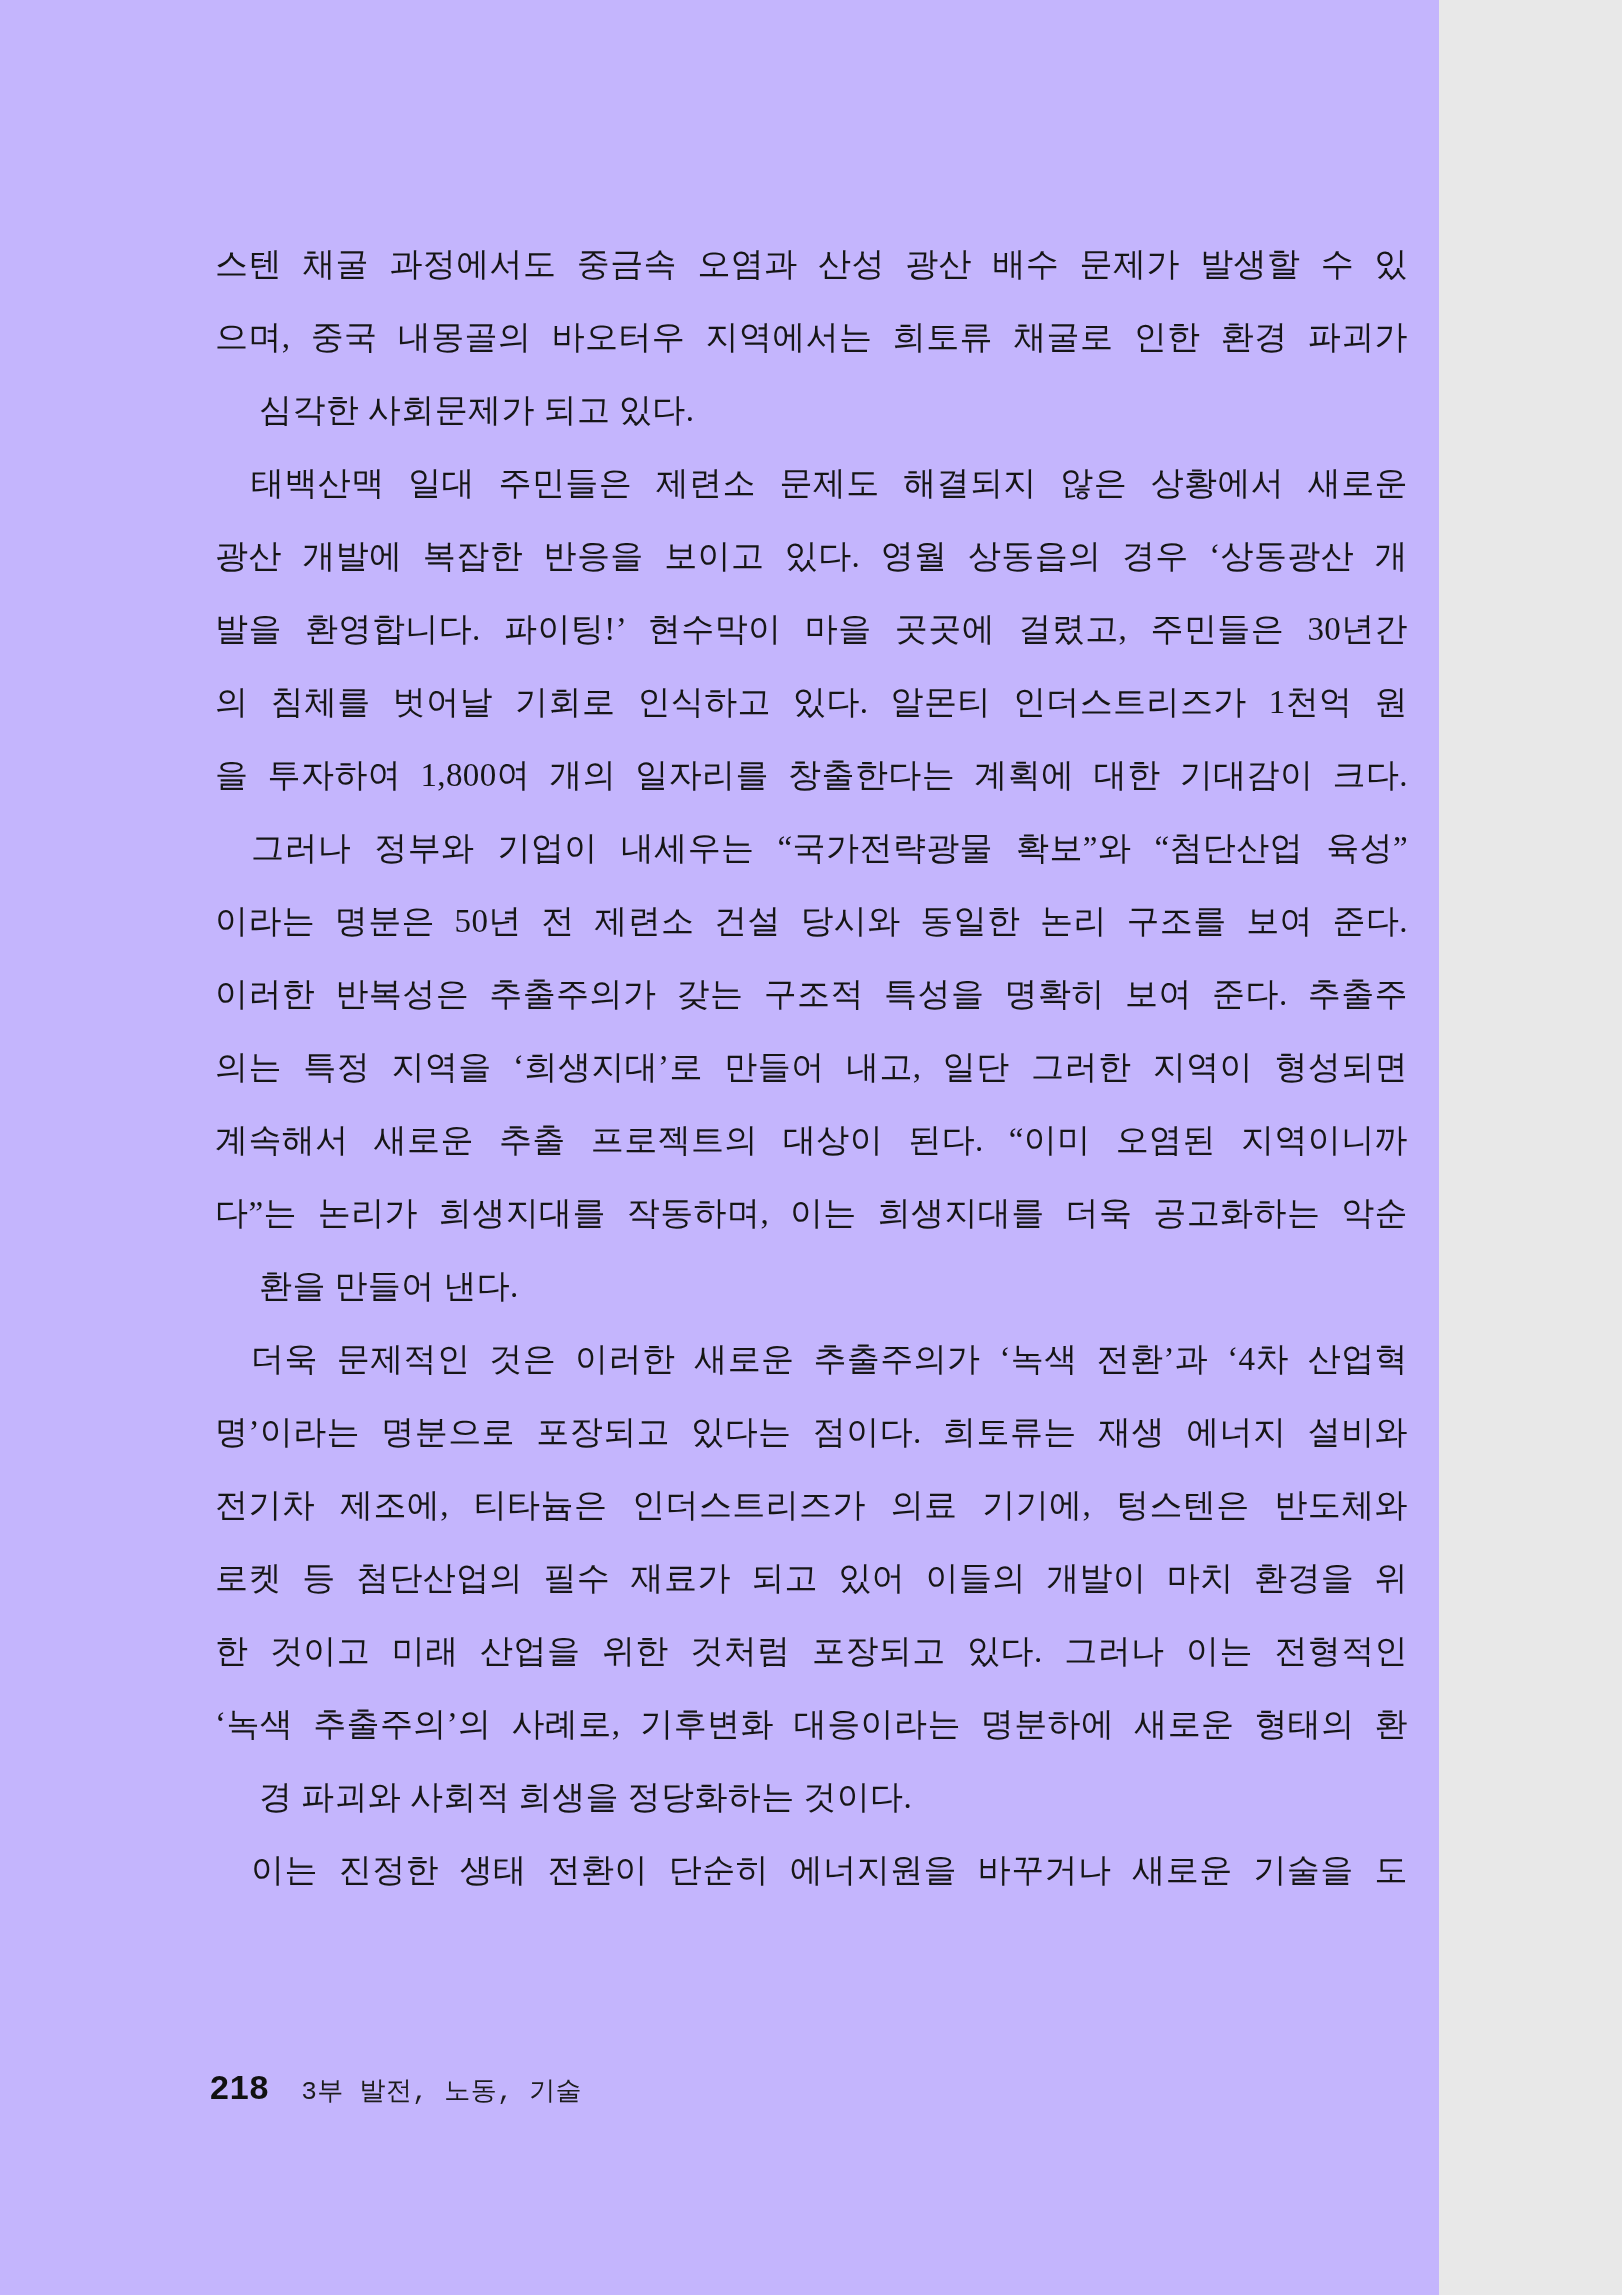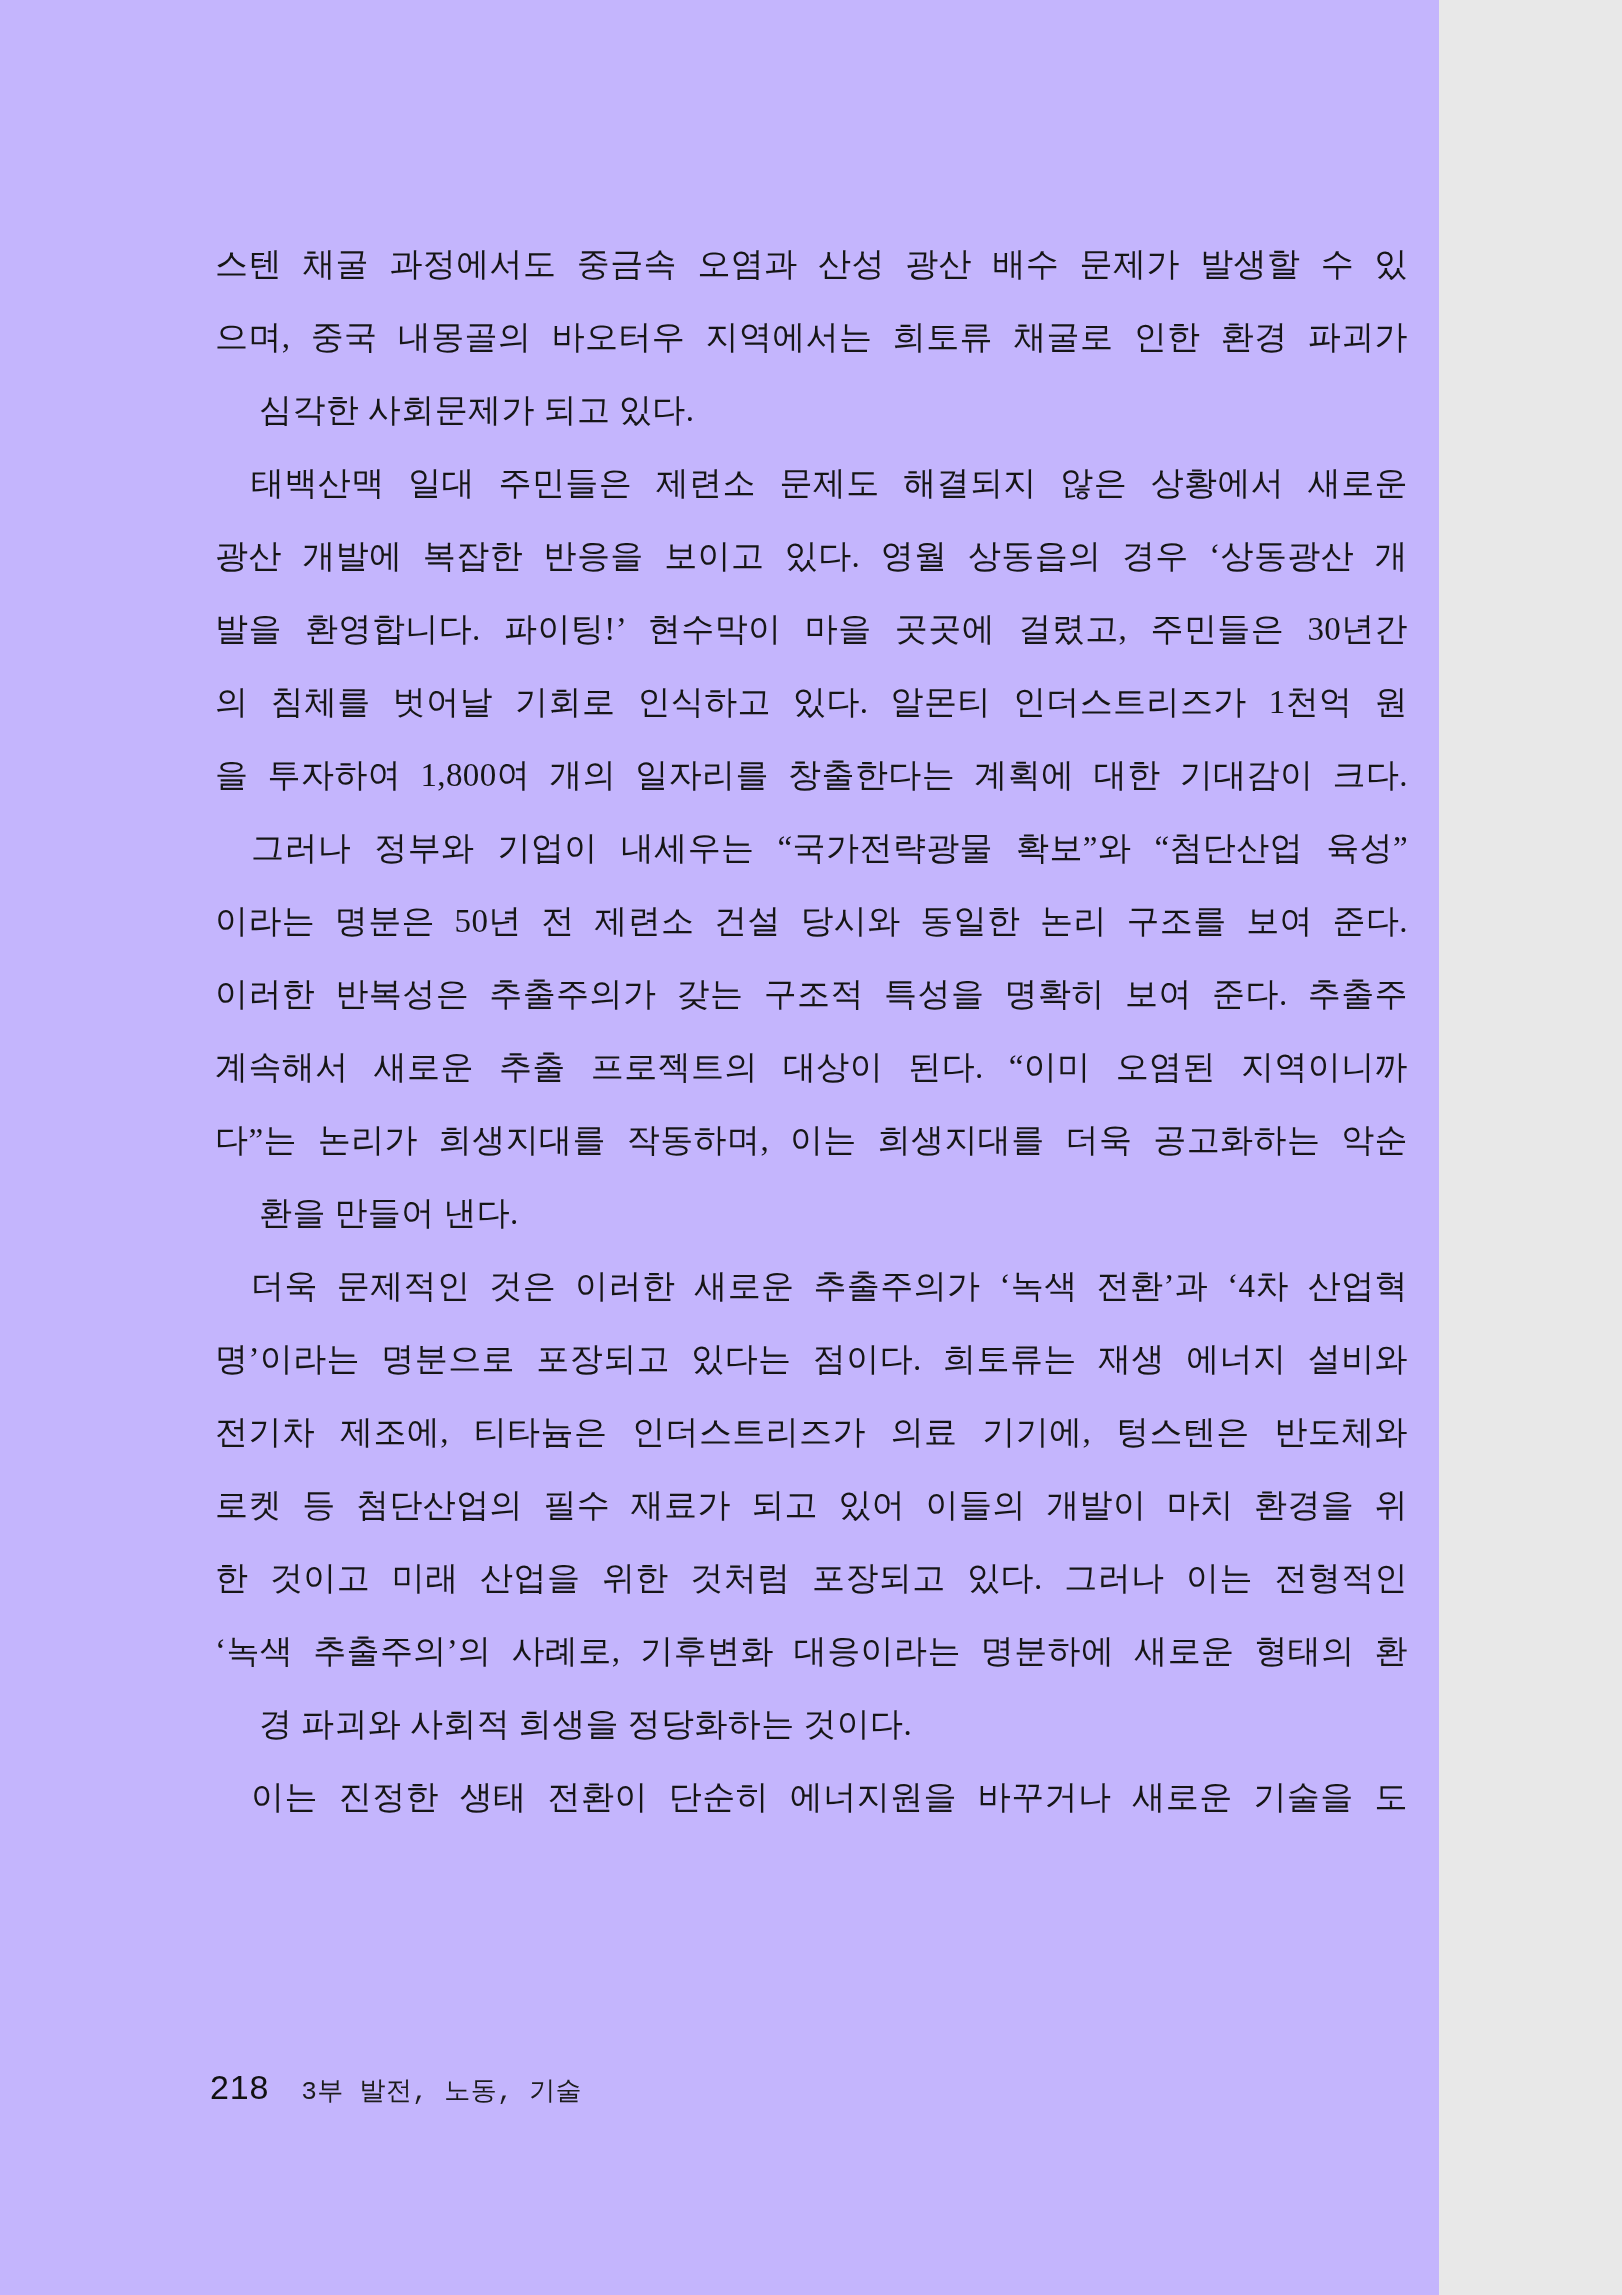--- a/index.html
+++ b/index.html
@@ -44,21 +44,21 @@
     position: absolute;
     left: 210px;
     top: 2068px;
     display: flex;
     align-items: baseline;
     gap: 32px;
   }
   .page-number {
     font-family: "Liberation Sans", "DejaVu Sans", sans-serif;
     font-size: 34px;
-    font-weight: 400;
+    font-weight: 700;
     letter-spacing: 0.8px;
     color: #111111;
   }
   .section-title {
     font-size: 26px;
     color: #1c1c1c;
     letter-spacing: 0.4px;
     font-family: Liberation Mono, monospace;
   }
 </style>
@@ -80,20 +80,21 @@
       <div class="line">광산 개발에 복잡한 반응을 보이고 있다. 영월 상동읍의 경우 ‘상동광산 개</div>
       <div class="line">발을 환영합니다. 파이팅!’ 현수막이 마을 곳곳에 걸렸고, 주민들은 30년간</div>
       <div class="line">의 침체를 벗어날 기회로 인식하고 있다. 알몬티 인더스트리즈가 1천억 원</div>
       <div class="line">을 투자하여 1,800여 개의 일자리를 창출한다는 계획에 대한 기대감이 크다.</div>
     </div>
 
     <div class="para">
       <div class="line indent">그러나 정부와 기업이 내세우는 “국가전략광물 확보”와 “첨단산업 육성”</div>
       <div class="line">이라는 명분은 50년 전 제련소 건설 당시와 동일한 논리 구조를 보여 준다.</div>
       <div class="line">이러한 반복성은 추출주의가 갖는 구조적 특성을 명확히 보여 준다. 추출주</div>
+      <div class="line">의는 특정 지역을 ‘희생지대’로 만들어 내고, 일단 그러한 지역이 형성되면</div>
       <div class="line">계속해서 새로운 추출 프로젝트의 대상이 된다. “이미 오염된 지역이니까</div>
       <div class="line">다”는 논리가 희생지대를 작동하며, 이는 희생지대를 더욱 공고화하는 악순</div>
       <div class="line short">환을 만들어 낸다.</div>
     </div>
 
     <div class="para">
       <div class="line indent">더욱 문제적인 것은 이러한 새로운 추출주의가 ‘녹색 전환’과 ‘4차 산업혁</div>
       <div class="line">명’이라는 명분으로 포장되고 있다는 점이다. 희토류는 재생 에너지 설비와</div>
       <div class="line">전기차 제조에, 티타늄은 인더스트리즈가 의료 기기에, 텅스텐은 반도체와</div>
       <div class="line">로켓 등 첨단산업의 필수 재료가 되고 있어 이들의 개발이 마치 환경을 위</div>

